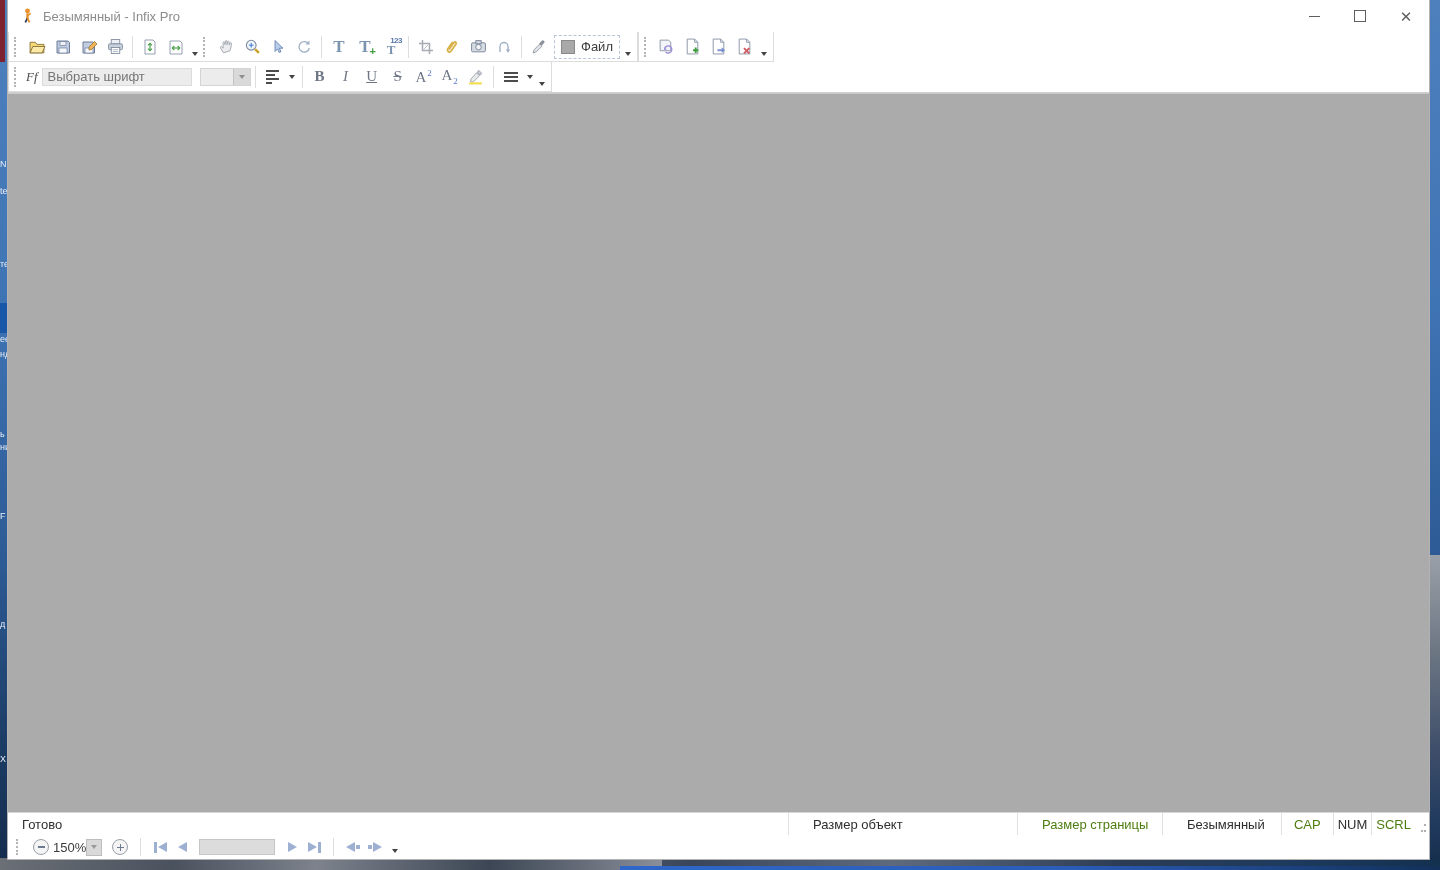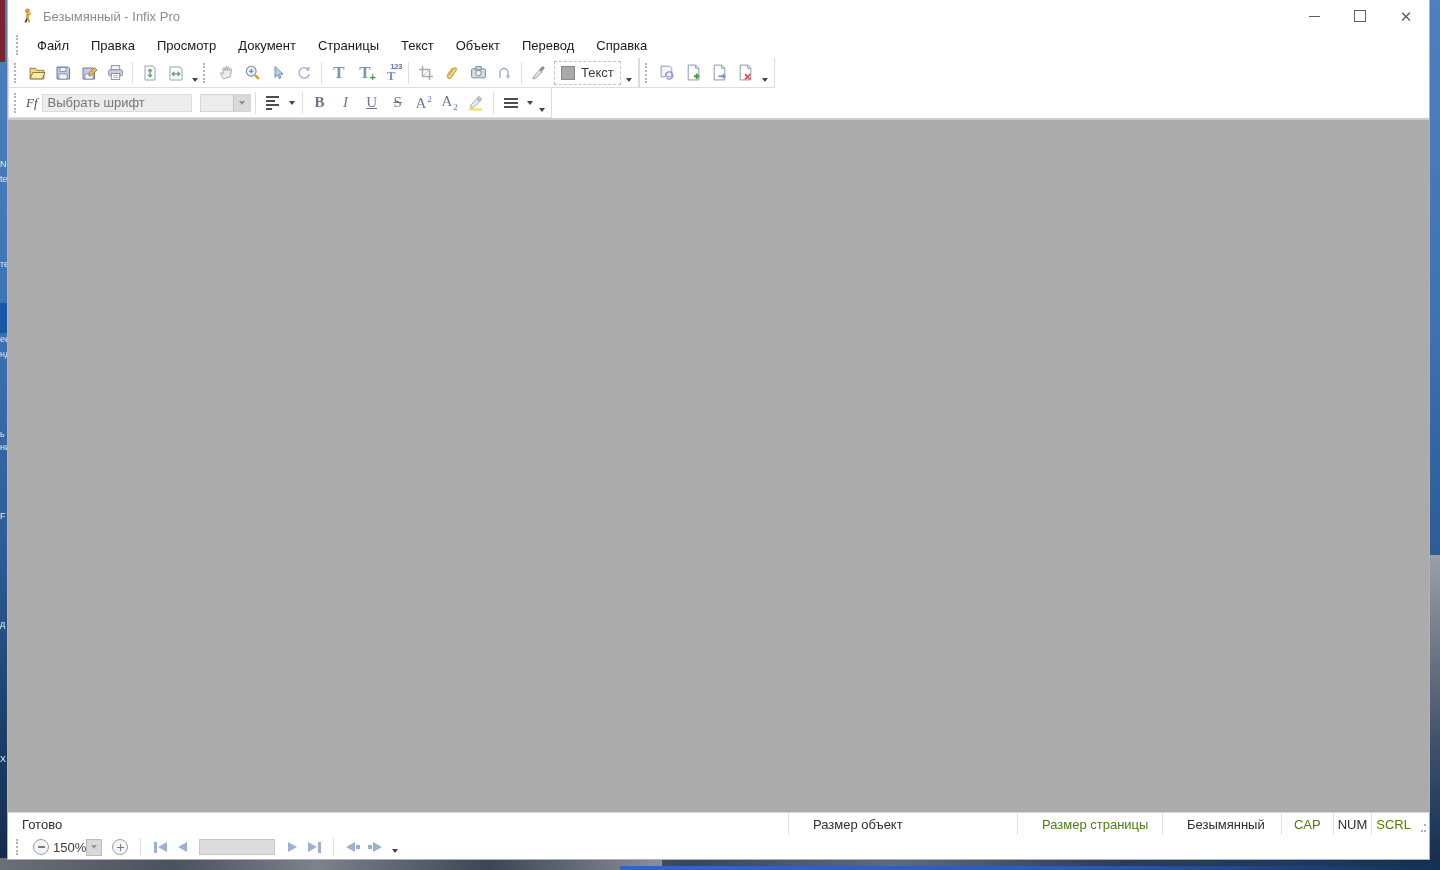--- a/index.html
+++ b/index.html
@@ -112,21 +112,21 @@
   .nav-caret{width:0;height:0;border-left:3.5px solid transparent;border-right:3.5px solid transparent;border-top:4px solid #444;margin:8px 0 0 6px;}
 </style>
 </head>
 <body>
 
 <div class="screen">
 
   <div class="desktop">
     <div class="desktop-red"></div>
     <span class="desktop-frag" style="top:160px">N</span>
-    <span class="desktop-frag" style="top:175px">te</span>
+    <span class="desktop-frag" style="top:187px">te</span>
     <span class="desktop-frag" style="top:260px">те</span>
     <div class="desktop-sel"></div>
     <span class="desktop-frag" style="top:335px">ee</span>
     <span class="desktop-frag" style="top:350px">нд</span>
     <span class="desktop-frag" style="top:430px">ь</span>
     <span class="desktop-frag" style="top:443px">ни</span>
     <span class="desktop-frag" style="top:512px">F</span>
     <span class="desktop-frag" style="top:620px">д</span>
     <span class="desktop-frag" style="top:755px">X</span>
     <div class="desktop-right-photo"></div>
@@ -151,32 +151,20 @@
           </div>
         <div class="win-btn">
             <div class="glyph-max"></div>
           </div>
         <div class="win-btn">
             <span class="glyph-close">✕</span>
           </div>
       </div>
     </div>
 
-    <div class="menubar">
-      <div class="grip"></div>
-      <span class="menu-item">Файл</span>
-      <span class="menu-item">Правка</span>
-      <span class="menu-item">Просмотр</span>
-      <span class="menu-item">Документ</span>
-      <span class="menu-item">Страницы</span>
-      <span class="menu-item">Текст</span>
-      <span class="menu-item">Объект</span>
-      <span class="menu-item">Перевод</span>
-      <span class="menu-item">Справка</span>
-    </div>
 
     <div class="toolband row1">
       <div class="toolbox">
         <div class="grip"></div>
 
         <div class="tbtn">
           <svg width="17" height="17" viewBox="0 0 16 16">
             <path d="M1 4h5l1.5 2H14v8H1z" fill="#f7d877" stroke="#7e6a2e" stroke-width="0.8"></path>
             <path d="M1 14l2.6-6H15l-2.6 6z" fill="#fce9a8" stroke="#7e6a2e" stroke-width="0.8"></path>
           </svg>
@@ -293,21 +281,21 @@
         <div class="sep"></div>
 
         <div class="tbtn">
           <svg width="16" height="16" viewBox="0 0 16 16">
             <path d="M2 14l1.2-3.4 5.8-5.8 2.2 2.2-5.8 5.8z" fill="#dfe3e8" stroke="#8a919b" stroke-width="0.8"></path>
             <rect x="9.4" y="1" width="3.2" height="5.6" rx="1.4" transform="rotate(45 11 3.8)" fill="#8a919b"></rect>
           </svg>
         </div>
         <div class="color-btn">
           <div class="color-swatch"></div>
-          <span class="color-label">Текст</span>
+          <span class="color-label">Файл</span>
         </div>
         <div class="caret low"></div>
       </div>
 
       <div class="toolbox">
         <div class="grip"></div>
         <div class="tbtn">
           <svg width="17" height="17" viewBox="0 0 16 16">
             <path d="M2 2h8l2 2v8H2z" fill="#f4f5f8" stroke="#8a96a8" stroke-width="0.9"></path>
             <path d="M6.2 10.8a3.4 3.4 0 1 1 1 2.4" fill="none" stroke="#9a8fd8" stroke-width="1.3"></path>

